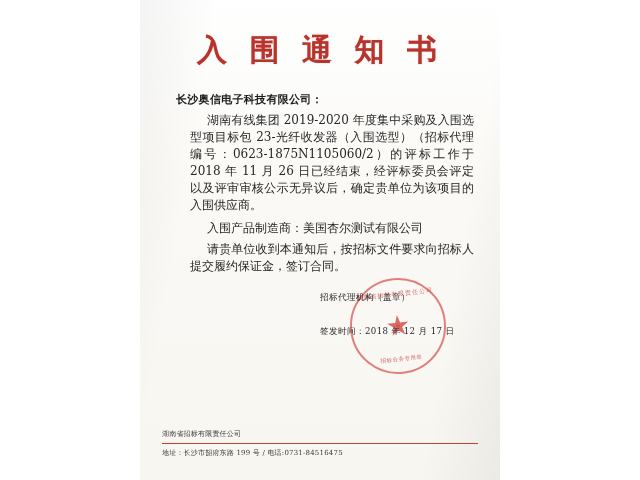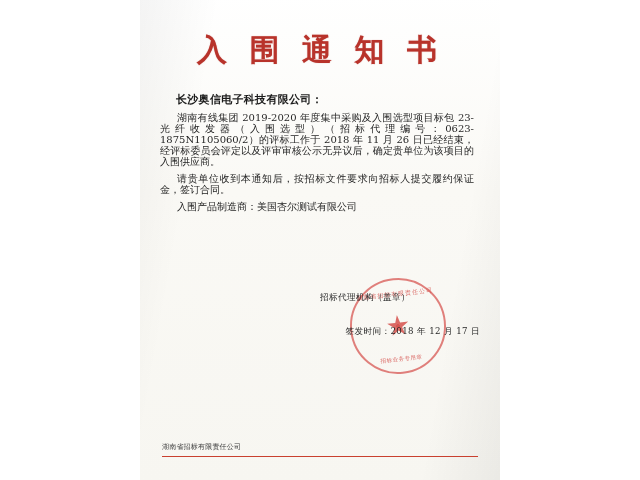--- a/index.html
+++ b/index.html
@@ -79,46 +79,46 @@
     font-size: 11px;
     font-weight: bold;
     color: #1b1b1b;
     letter-spacing: 0.3px;
   }
 
   
   .body-block {
     position: absolute;
     top: 112px;
-    left: 20px;
+    left: 50px;
     right: 26px;
     font-family: "DejaVu Serif", serif;
-    font-size: 10px;
-    line-height: 11px;
+    font-size: 12px;
+    line-height: 17px;
     color: #262626;
     text-align: justify;
   }
   .para {
     text-indent: 17px;
     margin: 0 0 6px 0;
   }
   .para.tight { margin-bottom: 4px; }
 
   
   .sign-block {
     position: absolute;
     left: 180px;
     top: 292px;
     width: 160px;
     font-family: "DejaVu Serif", serif;
     font-size: 8.6px;
     color: #262626;
   }
   .sign-line { margin-bottom: 22px; letter-spacing: 0.4px; }
-  .date-line { letter-spacing: 0.4px; text-align: right; }
+  .date-line { letter-spacing: 0.4px; }
 
   
   .seal {
     position: absolute;
     left: 210px;
     top: 278px;
     width: 92px;
     height: 92px;
     border-radius: 50%;
     border: 2.2px solid rgba(206,45,40,0.72);
@@ -181,34 +181,35 @@
 
   <div id="scan">
     <div class="paper-inner">
 
       <div class="doc-title">入 围 通 知 书</div>
 
       <div class="recipient">长沙奥信电子科技有限公司：</div>
 
       <div class="body-block">
         <p class="para">湖南有线集团 2019-2020 年度集中采购及入围选型项目标包 23-光纤收发器（入围选型）（招标代理编号：0623-1875N1105060/2）的评标工作于 2018 年 11 月 26 日已经结束，经评标委员会评定以及评审审核公示无异议后，确定贵单位为该项目的入围供应商。</p>
+        <p class="para tight">入围产品制造商：美国杏尔测试有限公司</p>
         <p class="para">请贵单位收到本通知后，按招标文件要求向招标人提交履约保证金，签订合同。</p>
-        <p class="para tight">入围产品制造商：美国杏尔测试有限公司</p>
       </div>
 
       <div class="seal">
         <div class="seal-text-top">湖南省招标有限责任公司</div>
         <div class="seal-text-bottom">招标业务专用章</div>
       </div>
 
       <div class="sign-block">
         <div class="sign-line">招标代理机构（盖章）</div>
         <div class="date-line">签发时间：2018 年 12 月 17 日</div>
       </div>
 
       <div class="footer">
         <div class="footer-line">湖南省招标有限责任公司</div>
         <div class="rule"></div>
+        <div class="footer-line">地址：长沙市韶府东路 199 号 / 电话:0731-84516475</div>
       </div>
 
     </div>
   </div>
 </div>
 
 </body></html>

